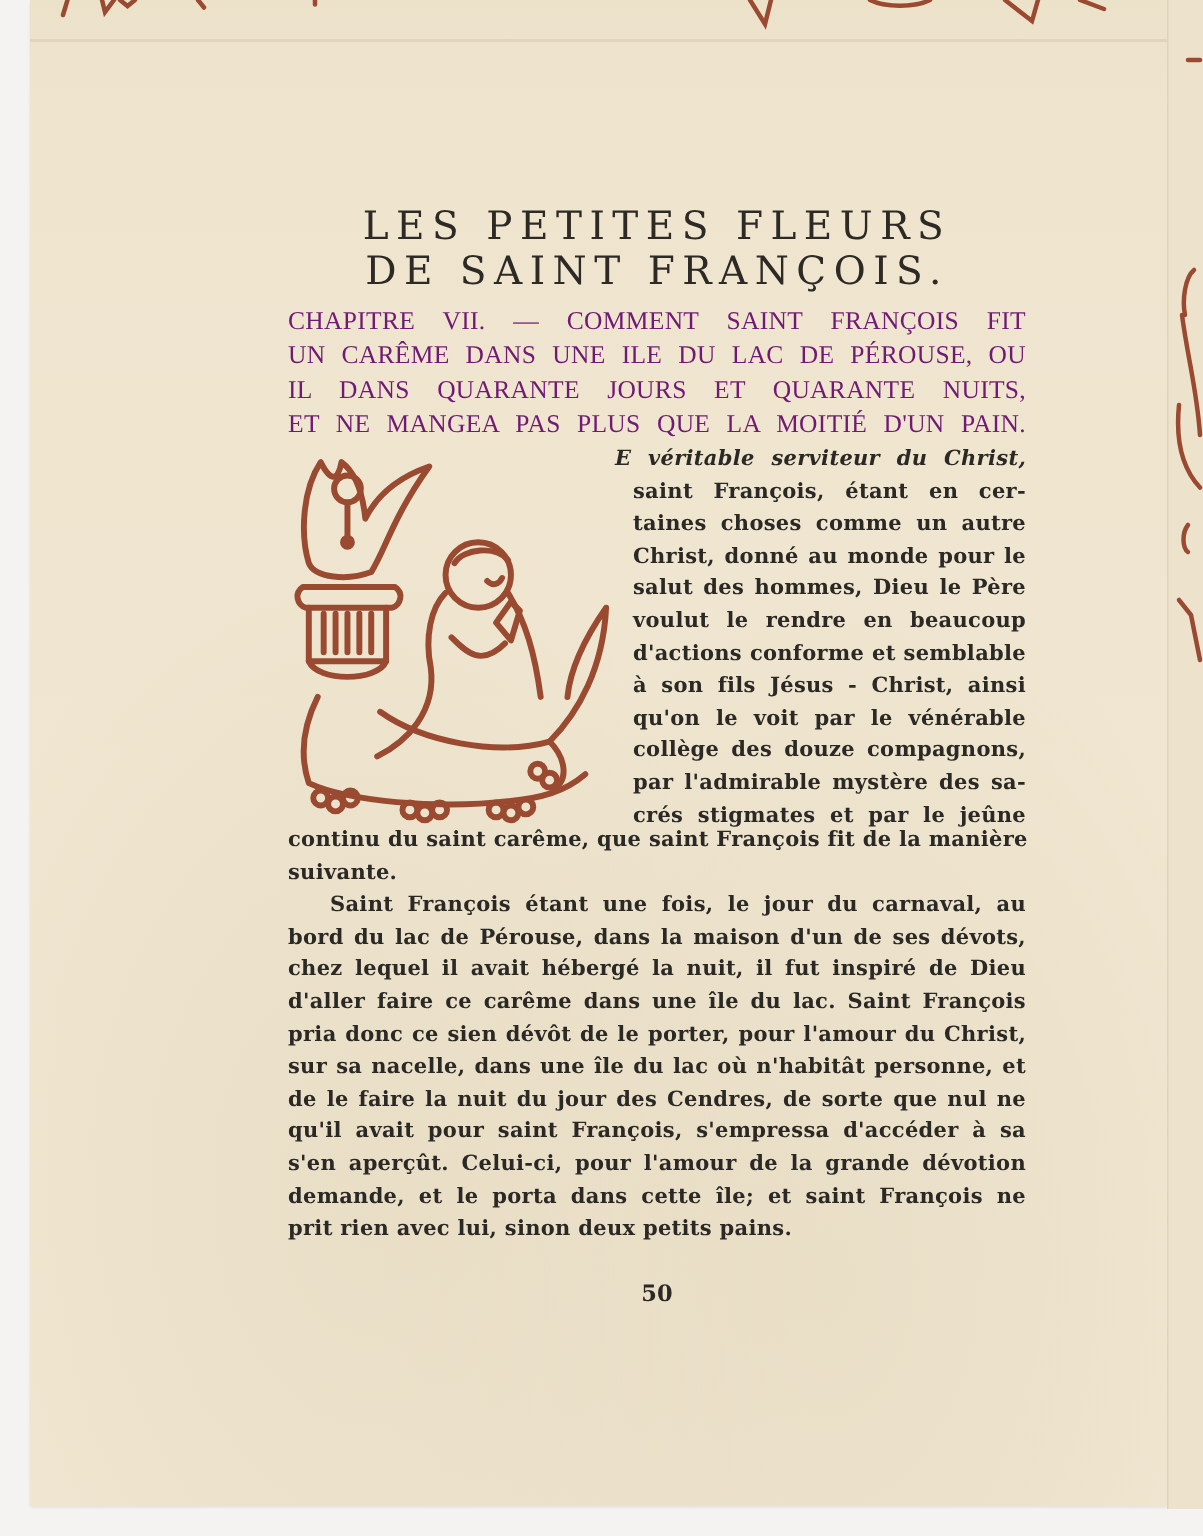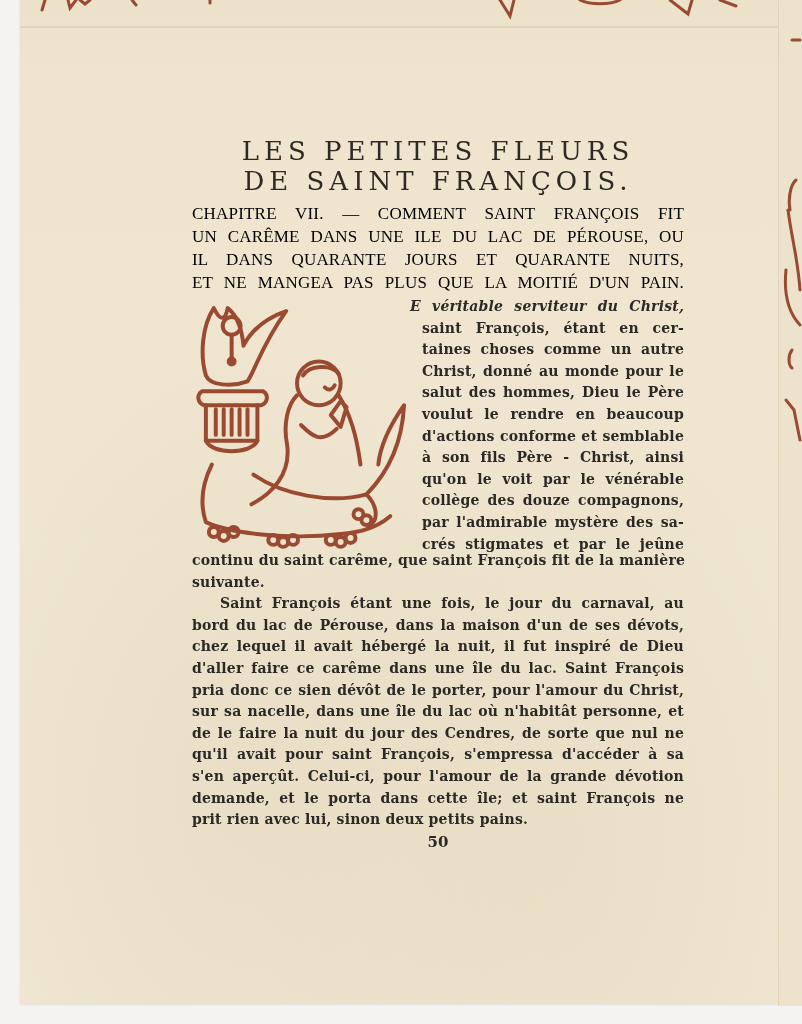--- a/index.html
+++ b/index.html
@@ -68,21 +68,21 @@
       text-align: center;
       color: #2d2a26;
       font-family: "DejaVu Serif", serif;
       font-size: 26px;
       letter-spacing: 5px;
       line-height: 30px;
       margin: 0;
       font-weight: normal;
     }
     .chapter {
-      color: #000000;
+      color: #701a75;
       font-family: "Liberation Serif", serif;
       font-size: 17px;
       line-height: 23px;
       margin-top: 6px;
       text-align: justify;
       text-align-last: justify;
       letter-spacing: 0.2px;
     }
     .chapter .line {
       display: block;
@@ -137,21 +137,21 @@
     }
     .para-indent {
       text-indent: 28px;
     }
     .page-number {
       text-align: center;
       color: #2b2925;
       font-family: "DejaVu Serif", serif;
       font-weight: bold;
       font-size: 15px;
-      margin-top: 2px;
+      margin-top: 22px;
       padding-left: 0;
     }
   </style>
 </head>
 <body>
 
 <div class="page"></div>
 <div class="page-fold"></div>
 <div class="next-page"></div>
 
@@ -237,21 +237,21 @@
     </svg>
 
     <div class="opening-lines body-text">
       <span class="line first-line">E véritable serviteur du Christ,</span>
       <span class="line indented">saint François, étant en cer-</span>
       <span class="line indented">taines choses comme un autre</span>
       <span class="line indented">Christ, donné au monde pour le</span>
       <span class="line indented">salut des hommes, Dieu le Père</span>
       <span class="line indented">voulut le rendre en beaucoup</span>
       <span class="line indented">d'actions conforme et semblable</span>
-      <span class="line indented">à son fils Père - Christ, ainsi</span>
+      <span class="line indented">à son fils Jésus - Christ, ainsi</span>
       <span class="line indented">qu'on le voit par le vénérable</span>
       <span class="line indented">collège des douze compagnons,</span>
       <span class="line indented">par l'admirable mystère des sa-</span>
       <span class="line indented">crés stigmates et par le jeûne</span>
     </div>
   </div>
 
   <div class="continuation body-text">
     <span class="line">continu du saint carême, que saint François fit de la manière</span>
     <span class="line last">suivante.</span>

